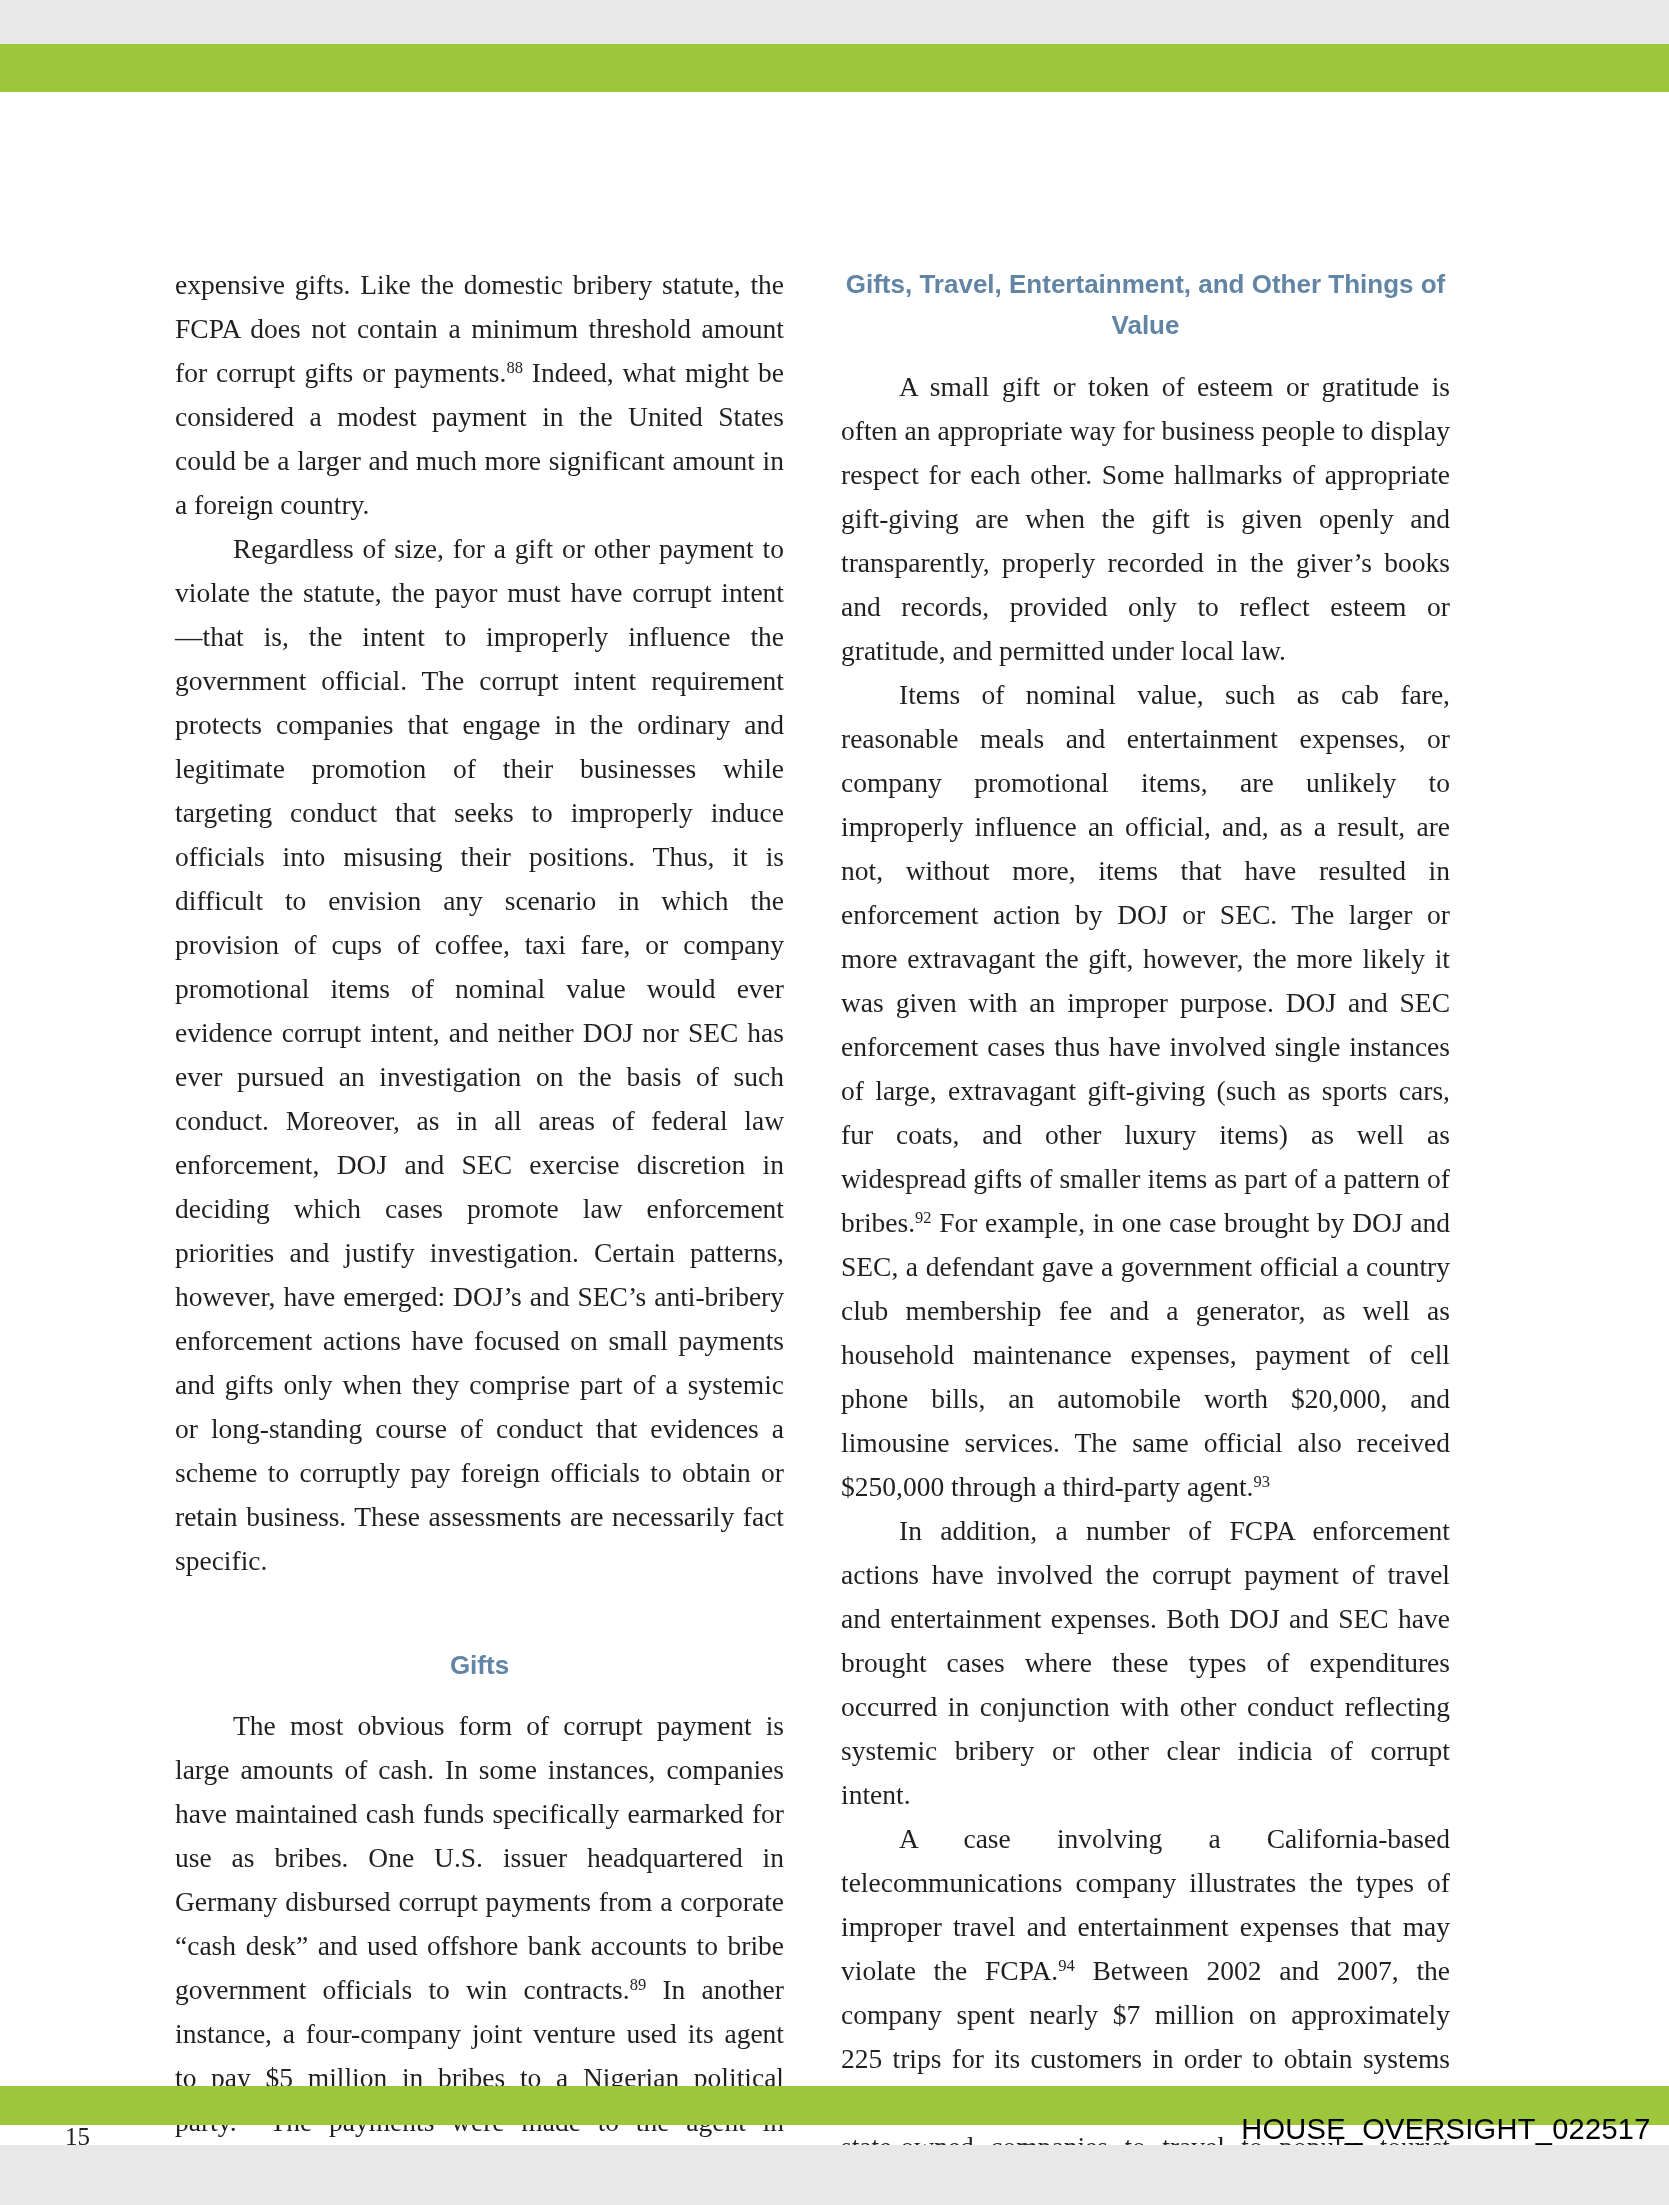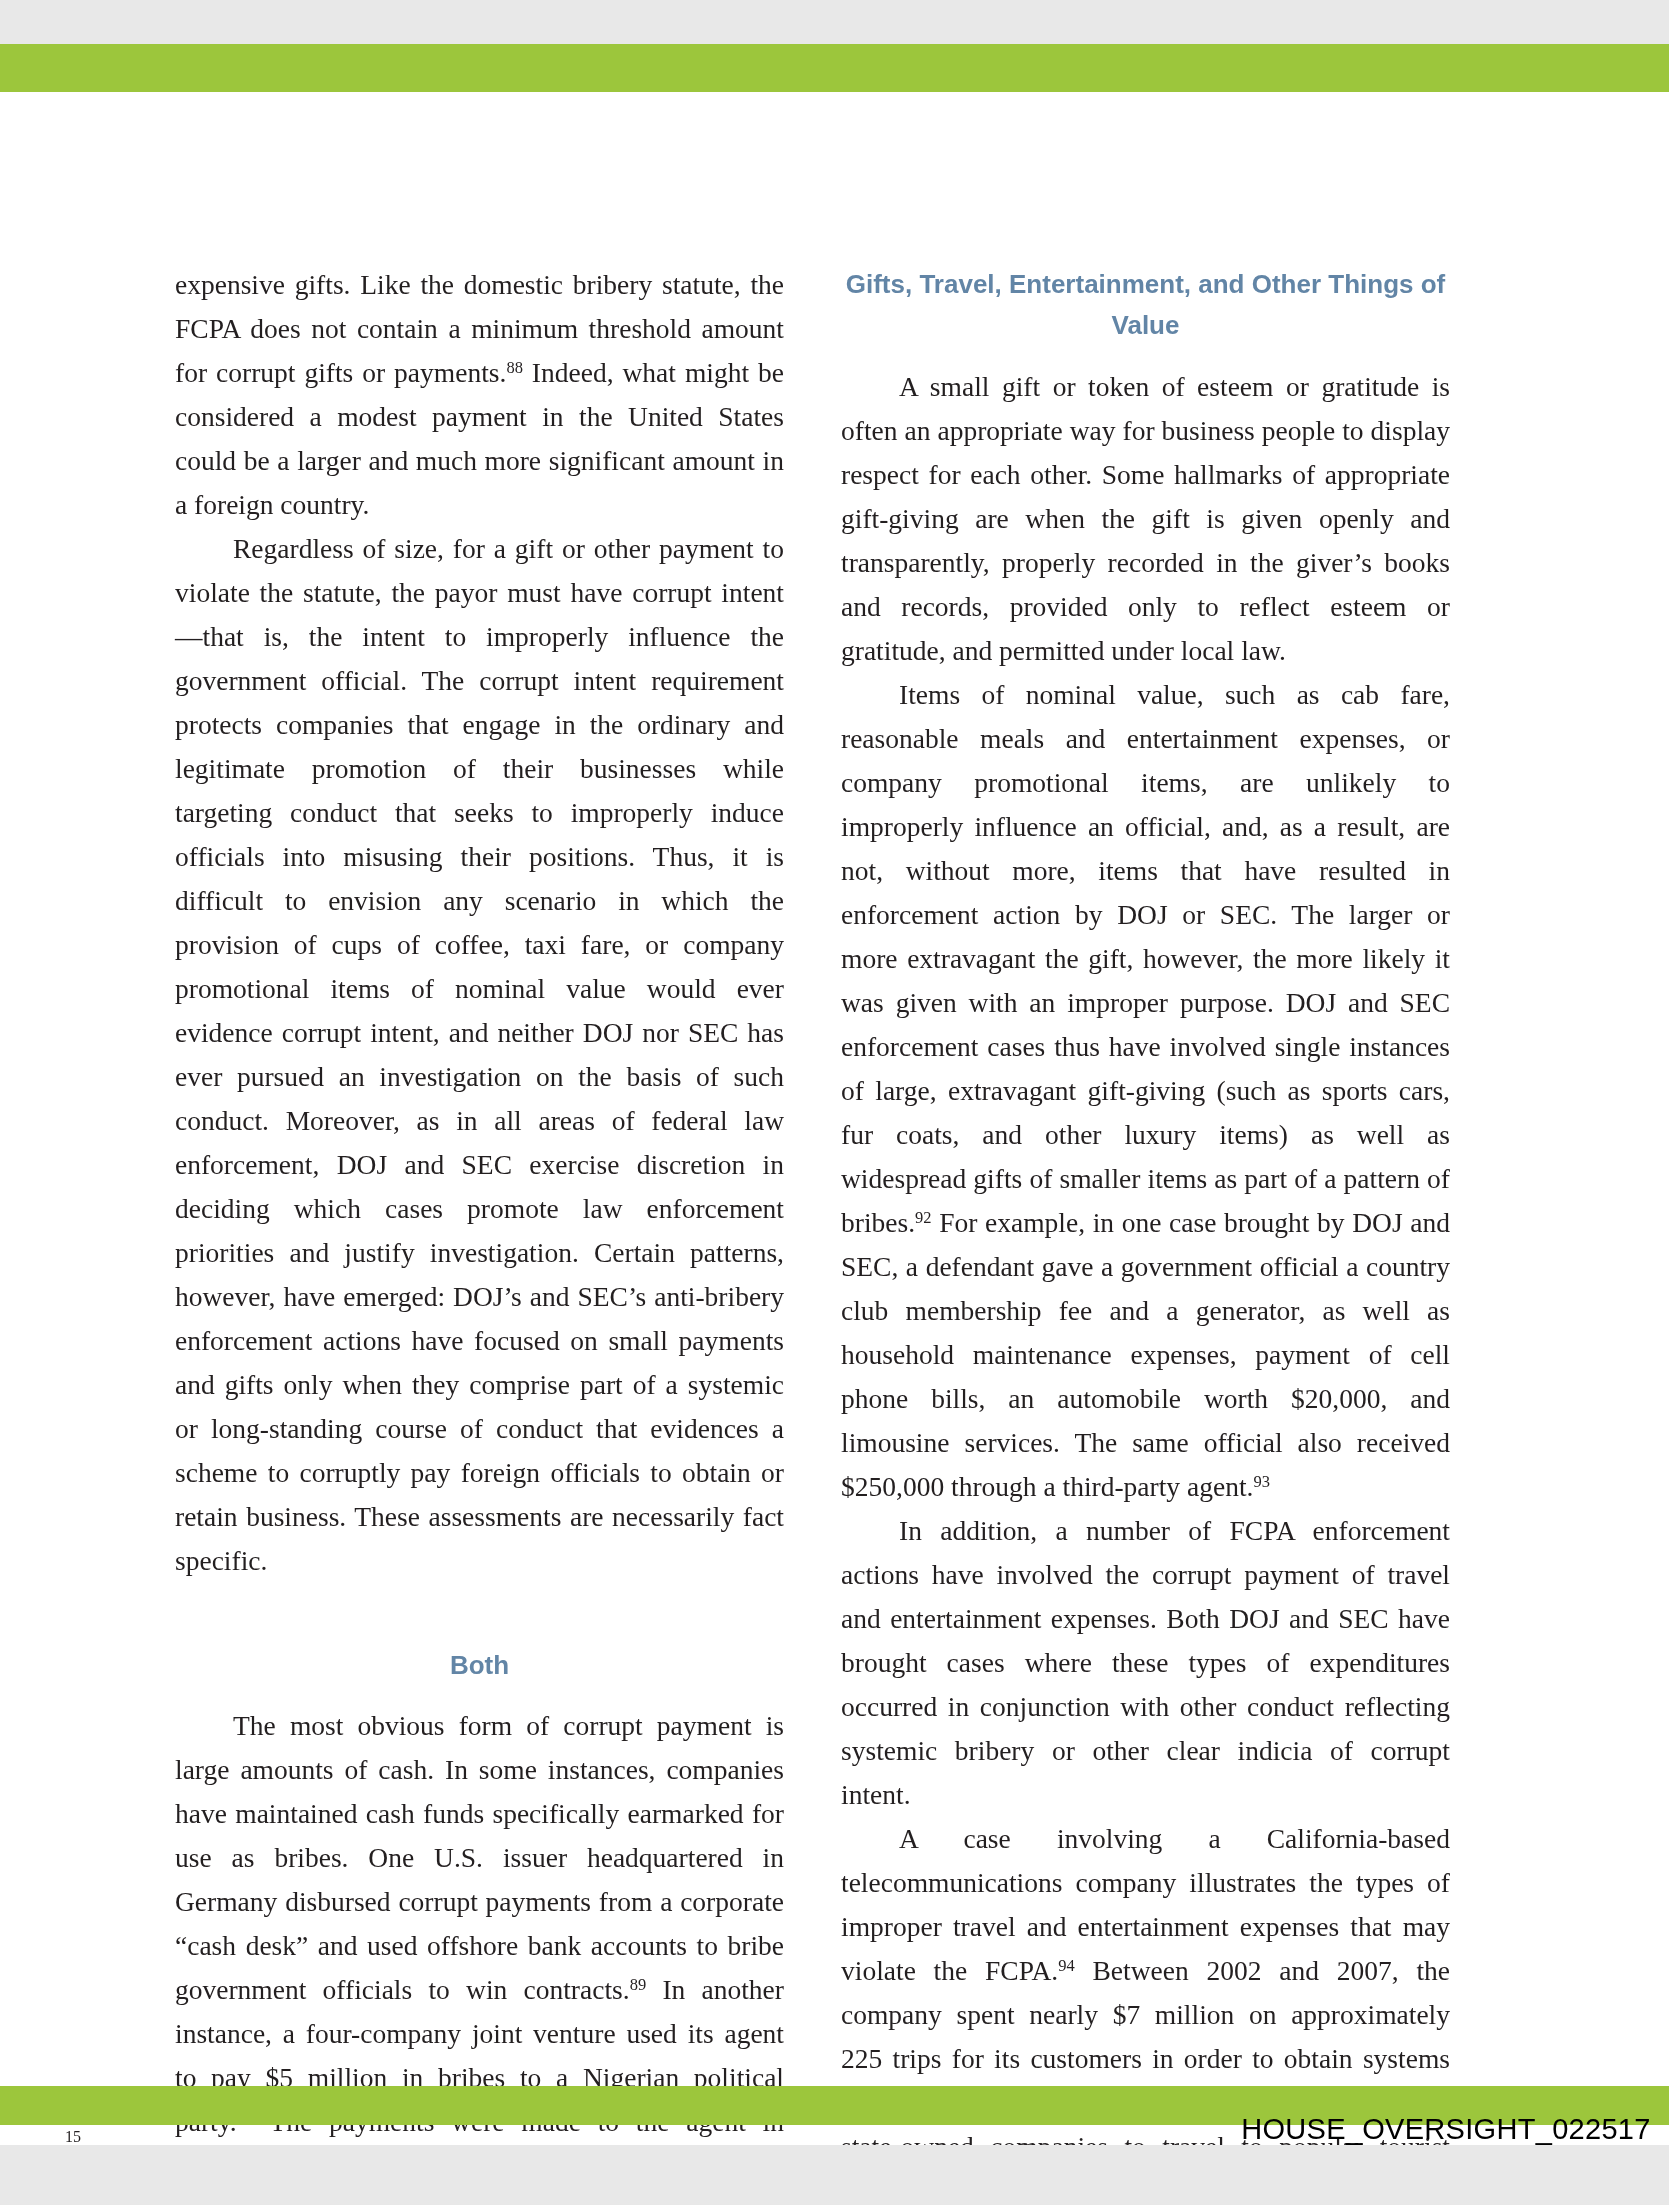--- a/index.html
+++ b/index.html
@@ -64,21 +64,21 @@
     margin: 62px 0 18.3px 0;
     text-align: center;
   }
   .col .section-heading:first-child {
     margin-top: 1.3px;
   }
   .page-number {
     position: absolute;
     left: 65px;
     top: 2080px;
-    font-size: 16px;
+    font-size: 25px;
     line-height: 26px;
     color: var(--text-color, #231f20);
     font-family: "Liberation Serif", "DejaVu Serif", serif;
   }
   .stamp {
     position: absolute;
     right: 18.3px;
     bottom: 1.3px;
     font-family: "Liberation Sans", "DejaVu Sans", sans-serif;
     font-size: 29px;
@@ -92,21 +92,21 @@
 </head>
 <body>
 
 <div class="page">
   <div class="bar top"></div>
 
   <div class="columns">
     <div class="col" id="col-left">
         <p class="body-para">expensive gifts. Like the domestic bribery statute, the FCPA does not contain a minimum threshold amount for corrupt gifts or payments.<sup class="fn">88</sup> Indeed, what might be considered a modest payment in the United States could be a larger and much more significant amount in a foreign country.</p>
         <p class="body-para indent">Regardless of size, for a gift or other payment to violate the statute, the payor must have corrupt intent—that is, the intent to improperly influence the government official. The corrupt intent requirement protects companies that engage in the ordinary and legitimate promotion of their businesses while targeting conduct that seeks to improperly induce officials into misusing their positions. Thus, it is difficult to envision any scenario in which the provision of cups of coffee, taxi fare, or company promotional items of nominal value would ever evidence corrupt intent, and neither DOJ nor SEC has ever pursued an investigation on the basis of such conduct. Moreover, as in all areas of federal law enforcement, DOJ and SEC exercise discretion in deciding which cases promote law enforcement priorities and justify investigation. Certain patterns, however, have emerged: DOJ’s and SEC’s anti-bribery enforcement actions have focused on small payments and gifts only when they comprise part of a systemic or long-standing course of conduct that evidences a scheme to corruptly pay foreign officials to obtain or retain business. These assessments are necessarily fact specific.</p>
-        <h3 class="section-heading">Both</h3>
+        <h3 class="section-heading">Gifts</h3>
         <p class="body-para indent">The most obvious form of corrupt payment is large amounts of cash. In some instances, companies have maintained cash funds specifically earmarked for use as bribes. One U.S. issuer headquartered in Germany disbursed corrupt payments from a corporate “cash desk” and used offshore bank accounts to bribe government officials to win contracts.<sup class="fn">89</sup> In another instance, a four-company joint venture used its agent to pay $5 million in bribes to a Nigerian political party.<sup class="fn">90</sup> The payments were made to the agent in suitcases of cash (typically in $1 million installments), and, in one instance, the trunk of a car when the cash did not fit into a suitcase.<sup class="fn">91</sup></p>
       </div>
     <div class="col" id="col-right">
         <h3 class="section-heading">Gifts, Travel, Entertainment, and Other Things of Value</h3>
         <p class="body-para indent">A small gift or token of esteem or gratitude is often an appropriate way for business people to display respect for each other. Some hallmarks of appropriate gift-giving are when the gift is given openly and transparently, properly recorded in the giver’s books and records, provided only to reflect esteem or gratitude, and permitted under local law.</p>
         <p class="body-para indent">Items of nominal value, such as cab fare, reasonable meals and entertainment expenses, or company promotional items, are unlikely to improperly influence an official, and, as a result, are not, without more, items that have resulted in enforcement action by DOJ or SEC. The larger or more extravagant the gift, however, the more likely it was given with an improper purpose. DOJ and SEC enforcement cases thus have involved single instances of large, extravagant gift-giving (such as sports cars, fur coats, and other luxury items) as well as widespread gifts of smaller items as part of a pattern of bribes.<sup class="fn">92</sup> For example, in one case brought by DOJ and SEC, a defendant gave a government official a country club membership fee and a generator, as well as household maintenance expenses, payment of cell phone bills, an automobile worth $20,000, and limousine services. The same official also received $250,000 through a third-party agent.<sup class="fn">93</sup></p>
         <p class="body-para indent">In addition, a number of FCPA enforcement actions have involved the corrupt payment of travel and entertainment expenses. Both DOJ and SEC have brought cases where these types of expenditures occurred in conjunction with other conduct reflecting systemic bribery or other clear indicia of corrupt intent.</p>
         <p class="body-para indent">A case involving a California-based telecommunications company illustrates the types of improper travel and entertainment expenses that may violate the FCPA.<sup class="fn">94</sup> Between 2002 and 2007, the company spent nearly $7 million on approximately 225 trips for its customers in order to obtain systems contracts in China, including for employees of Chinese state-owned companies to travel to popular tourist destinations in the United States.<sup class="fn">95</sup> Although the trips were purportedly for the individuals to conduct training at</p>
       </div>
   </div>

